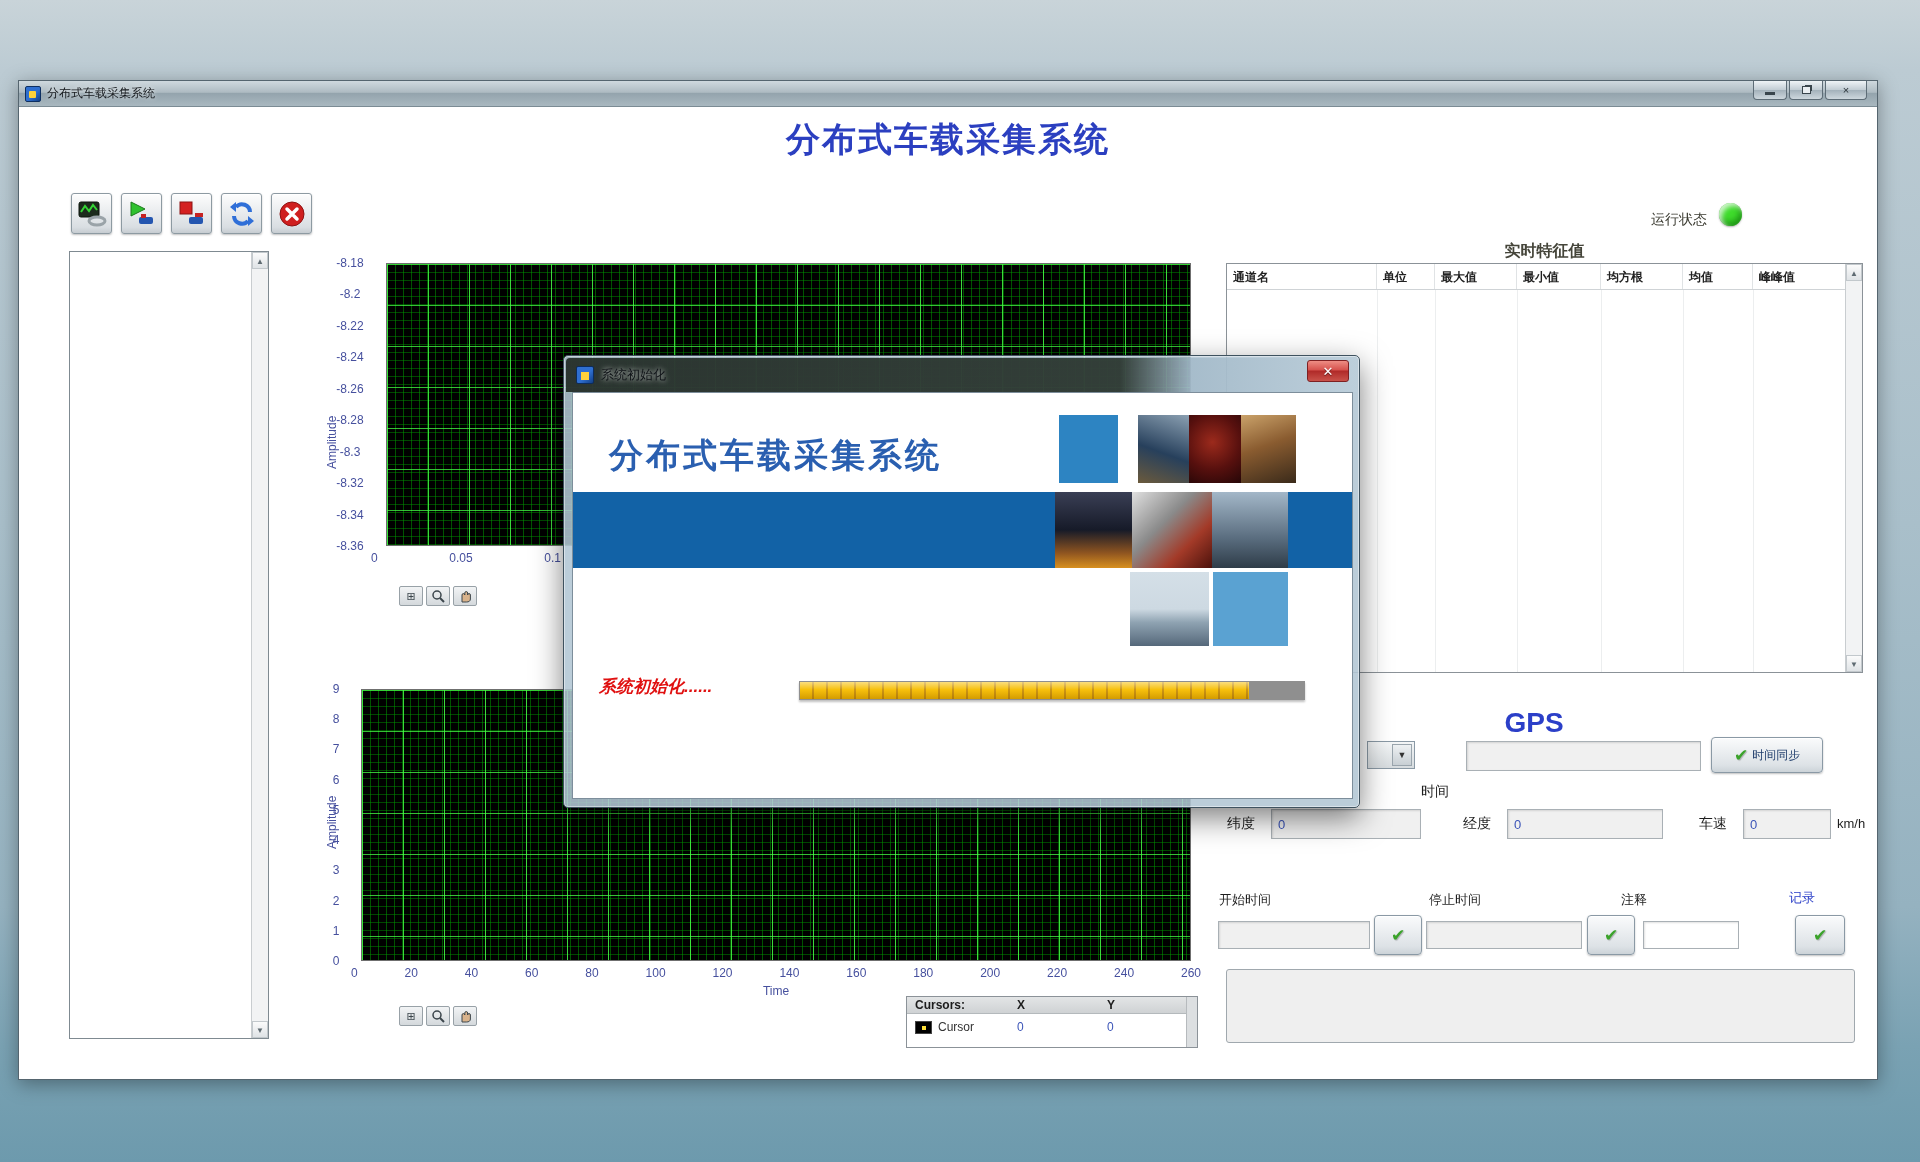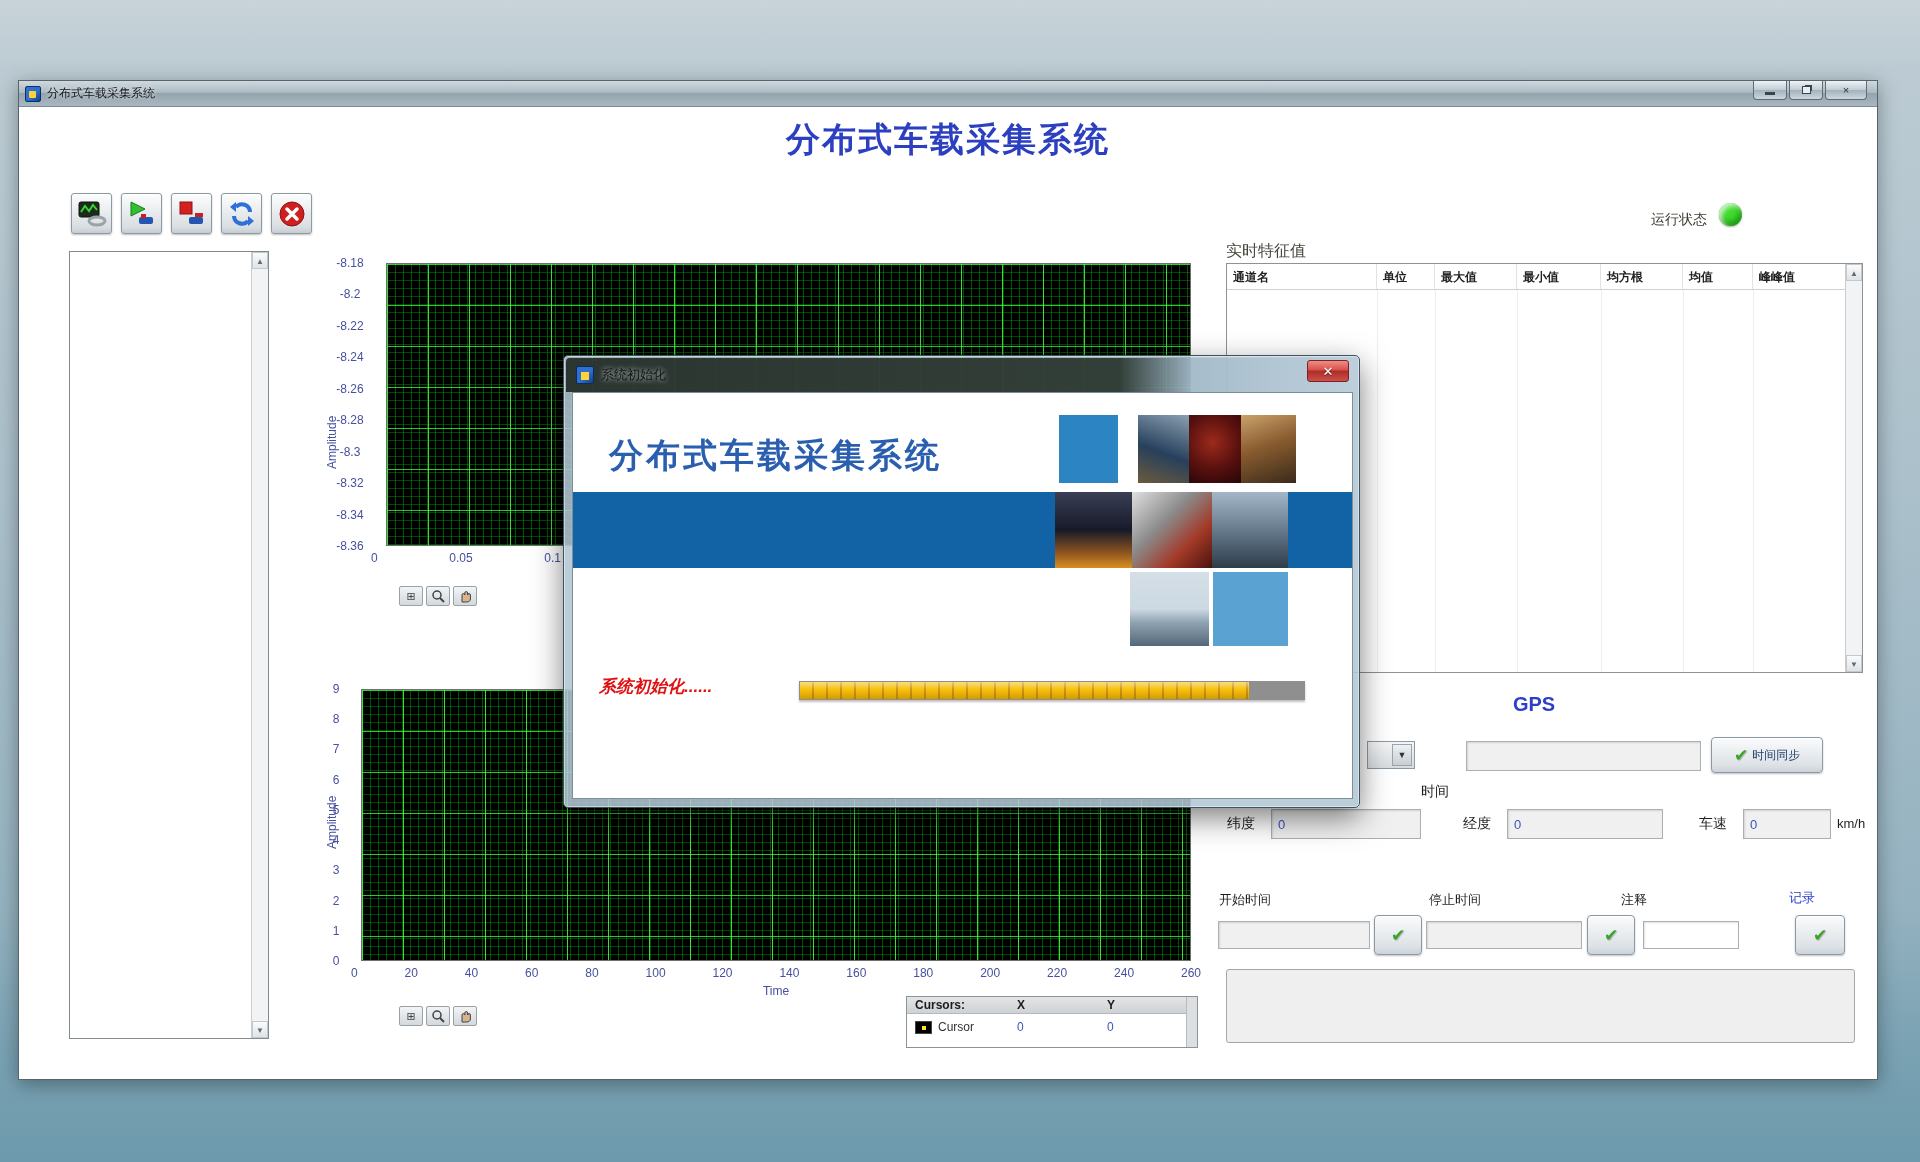--- a/index.html
+++ b/index.html
@@ -78,33 +78,33 @@
     border-bottom:1px solid #b4b9bc; align-items:center; font-size:12px; font-weight:bold; color:#1c1c1c; }
   .cursor-row { display:flex; height:26px; align-items:center; font-size:12px; color:#333; }
   .c-col1 { width:110px; padding-left:8px; display:flex; align-items:center; gap:6px; }
   .c-col2 { width:90px; } .c-col3 { width:70px; }
   .cursor-icon { width:17px; height:13px; background:#000; border:1px solid #444; position:relative; }
   .cursor-icon::after { content:""; position:absolute; left:6px; top:4px; width:4px; height:4px; background:#ffe13a; }
   .cursor-vals { color:#3c55b8; }
   .cursor-scroll { position:absolute; right:0; top:0; width:11px; height:100%; background:#dcdfe1; border-left:1px solid #b6babd; }
 
   
-  .feature-title { left:1207px; top:160px; width:637px; font-size:16px; font-weight:normal; color:#45453a; }
+  .feature-title { left:1207px; top:160px; width:637px; text-align:center; font-size:16px; font-weight:bold; color:#45453a; }
   .ftable { left:1207px; top:182px; width:637px; height:410px; background:#fff; border:1px solid #8b9298; }
   .ftable-head { display:flex; height:26px; border-bottom:1px solid #cfd3d6; align-items:center;
     font-size:12px; font-weight:bold; color:#222; }
   .ftable-head span { display:inline-block; padding-left:6px; border-right:1px solid #e0e3e5; height:100%; line-height:26px; }
   .ftable-head span:nth-child(1){width:150px} .ftable-head span:nth-child(2){width:58px}
   .ftable-head span:nth-child(3){width:82px}  .ftable-head span:nth-child(4){width:84px}
   .ftable-head span:nth-child(5){width:82px}  .ftable-head span:nth-child(6){width:70px}
   .ftable-head span:nth-child(7){width:94px}
   .col-line { position:absolute; top:26px; bottom:0; width:1px; background:#eceeef; }
 
   
-  .gps-title { left:1350px; top:612px; width:330px; text-align:center; font-size:20px; font-weight:bold; color:#2b3fc8; }
+  .gps-title { left:1350px; top:626px; width:330px; text-align:center; font-size:28px; font-weight:bold; color:#2b3fc8; }
   .field-label { font-size:14px; color:#1e1e1e; }
   .field { background:#f0f0f0; border:1px solid #a9b0b5; box-shadow:inset 1px 1px 2px rgba(0,0,0,.12);
     font-size:13px; color:#3c55b8; padding:0 6px; font-family:inherit; }
   .field.white { background:#fff; }
   .btn { border:1px solid #8a99a5; border-radius:4px;
     background:linear-gradient(180deg,#fafbfc,#dde2e6 80%,#ccd3d8);
     box-shadow:0 1px 0 rgba(255,255,255,.9) inset,0 1px 2px rgba(0,0,0,.25);
     display:flex; align-items:center; justify-content:center; gap:4px; font-size:12px; color:#23406e; }
   .check { color:#3aa32a; font-size:17px; font-weight:bold; text-shadow:1px 1px 1px rgba(0,0,0,.25); }
   .combo { left:1348px; top:660px; width:48px; height:28px; border:1px solid #8a99a5; background:linear-gradient(180deg,#f4f6f7,#d7dcdf); }

